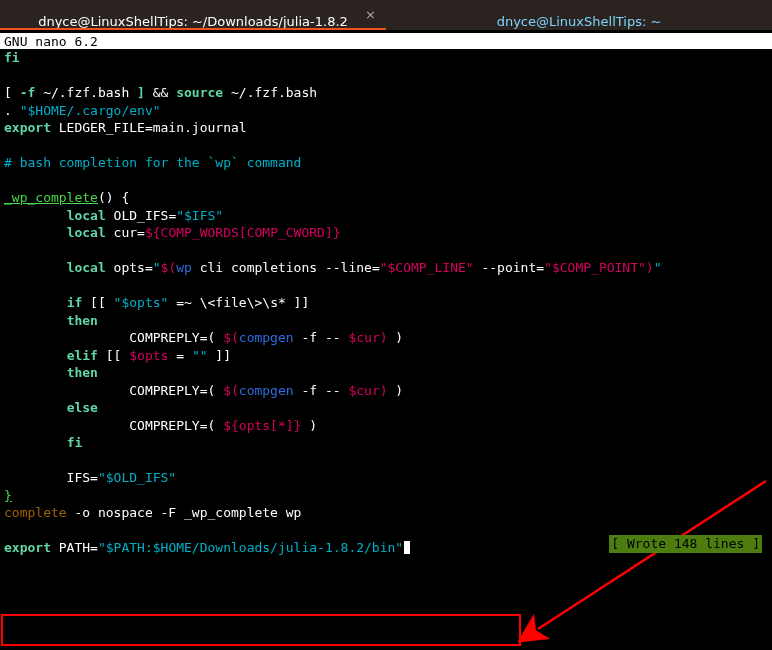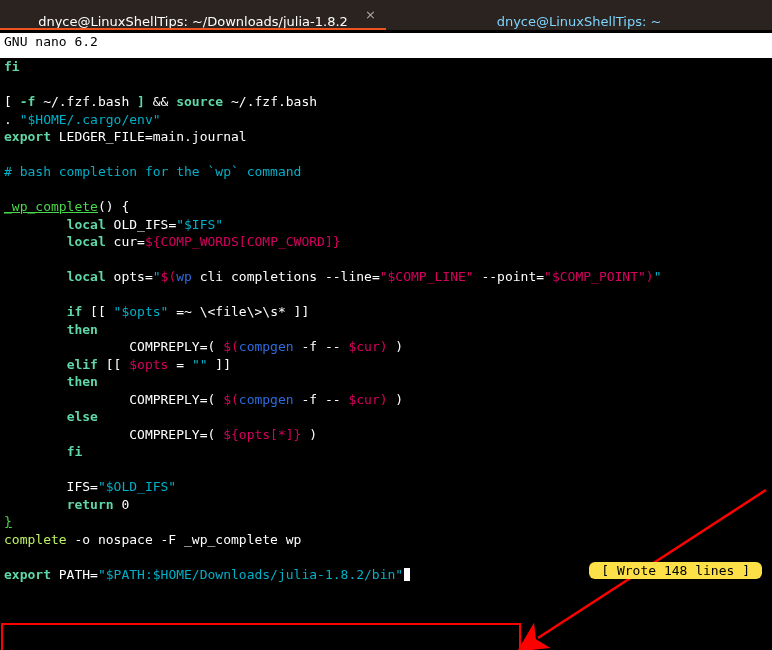--- a/index.html
+++ b/index.html
@@ -47,37 +47,37 @@
     right: 0;
     height: 2px;
     background: #e95420;
   }
   .statusbar {
     background: #ffffff;
     color: #000;
     display: flex;
     justify-content: space-between;
     padding: 0 4px;
-    height: 25px;
+    height: 16px;
     line-height: 17.5px;
     margin-top: 3px;
   }
   .editor {
     background: #000;
     padding: 0 4px;
     position: relative;
   }
   .line { white-space: pre; height: 17.5px; }
   .w { color: #ffffff; }
   .g { color: #4ad94a; text-decoration: underline; }      
   .bg { color: #5fd7a7; font-weight: bold; } 
   .c { color: #00b0c8; }      
   .r { color: #d7005f; }      
   .bl { color: #2d6cdf; }     
-  .m { color: #bef264; text-align: center; }      
+  .m { color: #a16207; text-align: center; }      
   .y { color: #8a8a5c; }      
   .cursor {
     display: inline-block;
     width: 8px;
     height: 15px;
     background: #fff;
     border: 1px solid #000;
     vertical-align: text-bottom;
   }
   .highlight-box {
@@ -90,26 +90,25 @@
     pointer-events: none;
   }
   .arrow {
     position: absolute;
     pointer-events: none;
   }
   .footer-status {
     position: absolute;
     right: 10px;
     bottom: 4px;
-    background: #fde047;
+    background: #4d7c0f;
     color: #000;
-    padding: 0 12px;
+    padding: 0 2px;
     height: 17.5px;
     line-height: 17.5px;
-    border-radius: 6px;
   }
 </style>
 </head>
 <body>
 
 <div class="tabbar">
   <div class="tab active">
     <span>dnyce@LinuxShellTips: ~/Downloads/julia-1.8.2</span>
     <span class="close">×</span>
     <div class="active-underline"></div>
@@ -142,21 +141,20 @@
 <div class="line"><span class="w">        </span><span class="bg">then</span></div>
 <div class="line"><span class="w">                COMPREPLY=( </span><span class="r">$(</span><span class="bl">compgen</span><span class="w"> -f -- </span><span class="r">$cur</span><span class="r">)</span><span class="w"> )</span></div>
 <div class="line"><span class="w">        </span><span class="bg">elif</span><span class="w"> [[ </span><span class="r">$opts</span><span class="w"> = </span><span class="c">""</span><span class="w"> ]]</span></div>
 <div class="line"><span class="w">        </span><span class="bg">then</span></div>
 <div class="line"><span class="w">                COMPREPLY=( </span><span class="r">$(</span><span class="bl">compgen</span><span class="w"> -f -- </span><span class="r">$cur</span><span class="r">)</span><span class="w"> )</span></div>
 <div class="line"><span class="w">        </span><span class="bg">else</span></div>
 <div class="line"><span class="w">                COMPREPLY=( </span><span class="r">${opts[*]}</span><span class="w"> )</span></div>
 <div class="line"><span class="w">        </span><span class="bg">fi</span></div>
 <div class="line"><span></span></div>
 <div class="line"><span class="w">        IFS=</span><span class="c">"$OLD_IFS"</span></div>
-<div class="line"><span class="w">        </span><span class="bg">return</span><span class="w"> 0</span></div>
 <div class="line"><span class="g">}</span></div>
 <div class="line"><span class="m">complete</span><span class="w"> -o nospace -F _wp_complete wp</span></div>
 <div class="line"><span></span></div>
 <div class="line"><span class="bg">export</span><span class="w"> PATH=</span><span class="c">"$PATH:$HOME/Downloads/julia-1.8.2/bin"</span><span class="cursor"></span></div>
 
 <div class="highlight-box"></div>
 
 <svg class="arrow" style="left:518px; top:430px;" width="260" height="180">
   <defs>
     <marker id="ah" markerWidth="12" markerHeight="12" refX="2" refY="6" orient="auto">

